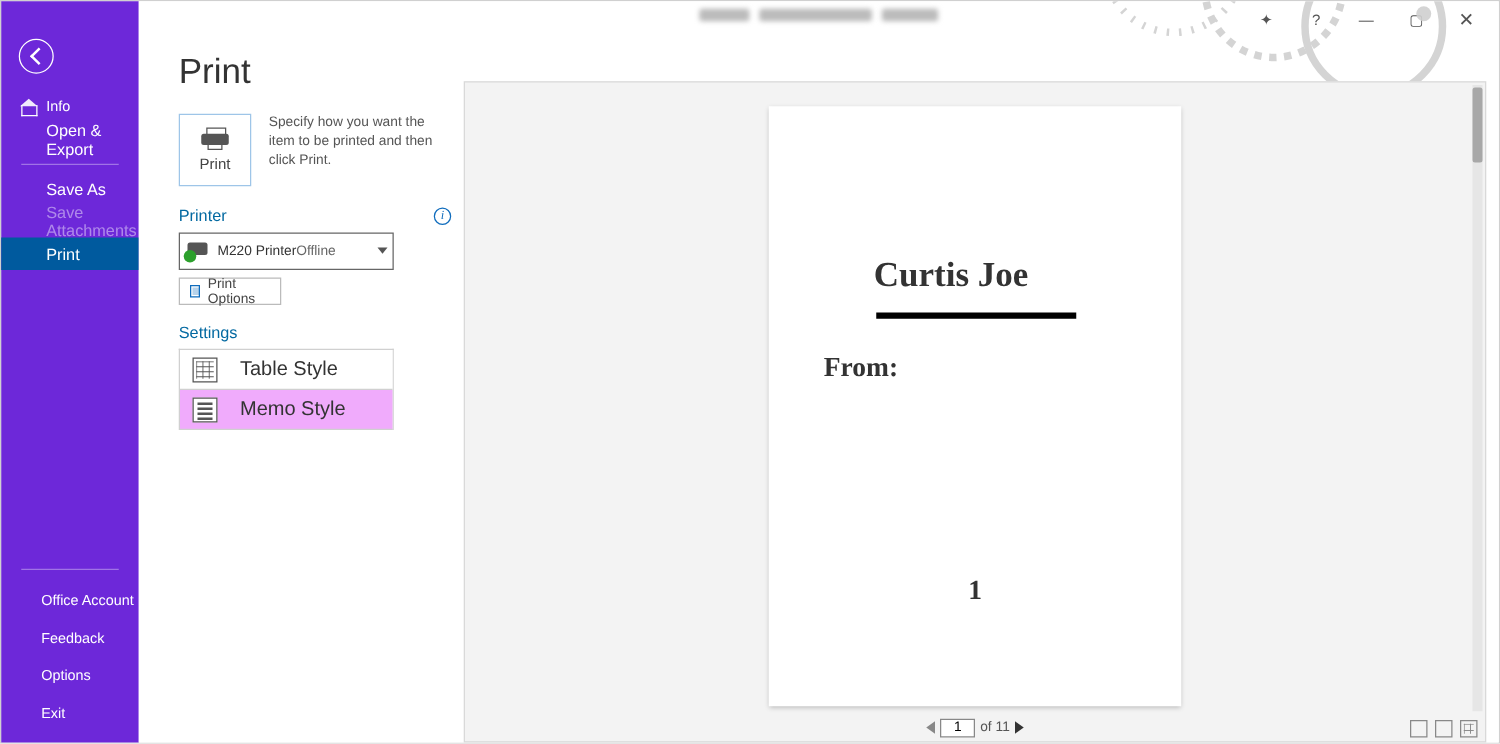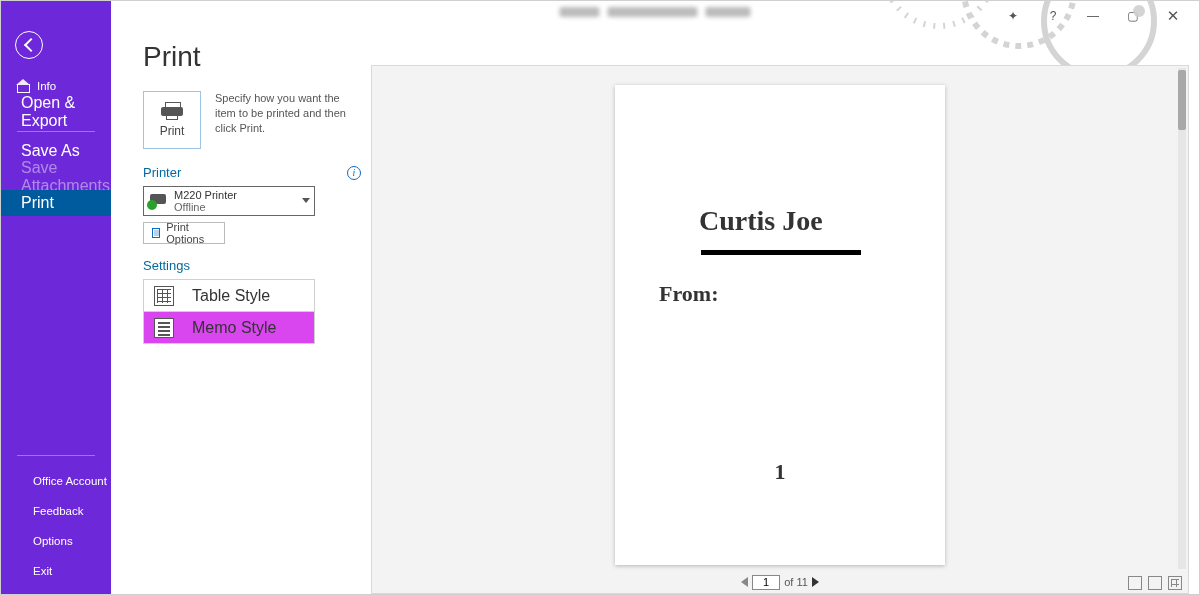--- a/index.html
+++ b/index.html
@@ -5,21 +5,21 @@
   html,body{margin:0;padding:0;width:1200px;height:595px;font-family:"Segoe UI",Arial,sans-serif;font-size:12px;color:#333;overflow:hidden;background:#fff}
   *{box-sizing:border-box}
   .app{display:flex;width:1200px;height:595px;border:1px solid #d0d0d0;position:relative}
 
   
   .sidebar{width:110px;background:#6d28d9;color:#fff;display:flex;flex-direction:column;position:relative}
   .back-circle{width:28px;height:28px;border:1.5px solid #fff;border-radius:50%;margin:30px 0 14px 14px;display:flex;align-items:center;justify-content:center;cursor:pointer}
   .back-arrow{width:10px;height:10px;border-left:2px solid #fff;border-bottom:2px solid #fff;transform:rotate(45deg);margin-left:3px}
   .nav{padding:0}
   .nav-item{padding:6px 0 6px 16px;color:#fff;font-size:11.5px;height:26px;display:flex;align-items:center;cursor:pointer;position:relative}
-  .nav-item.indent{padding-left:20px;font-size:16px}
+  .nav-item.indent{padding-left:36px;font-size:13px}
   .nav-item.disabled{color:rgba(255,255,255,0.45)}
   .nav-item.selected{background:#005A9E}
   .nav-sep{border-top:1px solid rgba(255,255,255,0.35);margin:6px 16px}
   .home-ic{width:13px;height:11px;margin-right:7px;position:relative}
   .home-ic::before{content:"";position:absolute;left:0;top:3px;width:11px;height:8px;border:1px solid #fff;border-top:none}
   .home-ic::after{content:"";position:absolute;left:-1px;top:-2px;width:0;height:0;border-left:7px solid transparent;border-right:7px solid transparent;border-bottom:6px solid #fff;opacity:.9}
   .bottom-nav{position:absolute;bottom:8px;left:0;right:0}
   .bottom-nav .nav-sep{margin-bottom:10px}
   .bottom-nav .nav-item{padding-left:32px;height:30px}
 
@@ -50,31 +50,31 @@
 
   .sect-head{display:flex;align-items:center;justify-content:space-between;margin-top:8px}
   .sect-title{color:#0369a1;font-size:13px;font-weight:400}
   .info-i{width:14px;height:14px;border:1px solid #0F6CBD;border-radius:50%;color:#0F6CBD;font-size:10px;display:flex;align-items:center;justify-content:center;font-style:italic;font-family:serif;cursor:pointer}
 
   .printer-dd{width:172px;margin-top:6px;height:30px;border:1px solid #666;background:#fff;display:flex;align-items:center;padding:2px 4px;cursor:pointer;position:relative;gap:6px}
   .printer-dd .chev{position:absolute;right:4px;top:11px;width:0;height:0;border-left:4px solid transparent;border-right:4px solid transparent;border-top:5px solid #555}
   .dd-ic{width:20px;height:18px;position:relative;flex-shrink:0}
   .dd-ic::before{content:"";position:absolute;left:2px;top:2px;width:16px;height:10px;background:#555;border-radius:2px}
   .dd-ic::after{content:"";position:absolute;left:-1px;top:8px;width:10px;height:10px;border-radius:50%;background:#2ca02c}
-  .dd-txt{display:flex;flex-direction:column;line-height:1.1}
+  .dd-txt{display:flex;flex-direction:row;line-height:1.1}
   .dd-txt .l1{font-size:11px;color:#333}
   .dd-txt .l2{font-size:11px;color:#666}
 
   .opt-btn{margin-top:6px;height:22px;border:1px solid #bbb;background:#fff;display:inline-flex;align-items:center;padding:0 8px;gap:6px;font-size:11px;color:#444;cursor:pointer;width:82px}
   .opt-ic{width:10px;height:10px;border:1px solid #0F6CBD;position:relative}
   .opt-ic::after{content:"";position:absolute;left:1px;top:1px;width:6px;height:6px;background:#0F6CBD;opacity:.3}
 
   .style-list{width:172px;margin-top:6px;border:1px solid #d0d0d0;border-bottom:none}
   .style-item{height:32px;display:flex;align-items:center;gap:18px;border-bottom:1px solid #d0d0d0;padding:0 10px;cursor:pointer;background:#fff}
-  .style-item.selected{background:#d946ef}
+  .style-item.selected{background:#f0abfc}
   .style-ic{width:20px;height:20px;border:1px solid #555;background:#fff;position:relative}
   .style-ic.table::before{content:"";position:absolute;inset:2px;background:linear-gradient(#555 1px,transparent 1px) 0 0/100% 4px,linear-gradient(90deg,#555 1px,transparent 1px) 0 0/5px 100%}
   .style-ic.memo::before{content:"";position:absolute;left:3px;right:3px;top:3px;height:2px;background:#555;box-shadow:0 4px 0 #555,0 8px 0 #555,0 12px 0 #555}
   .style-lbl{font-size:16px;color:#333}
 
   
   .preview-shell{flex:1;background:#f3f3f3;margin:36px 10px 0 10px;border:1px solid #d9d9d9;position:relative;display:flex;flex-direction:column}
   .preview-area{flex:1;display:flex;align-items:center;justify-content:center;overflow:hidden;padding-top:12px}
   .page{width:330px;height:480px;background:#fff;box-shadow:0 1px 4px rgba(0,0,0,0.25);position:relative;padding:60px 40px 0 40px;font-family:Georgia,serif}
   .page-name{font-size:28px;font-weight:700;padding:60px 0 6px 44px}

